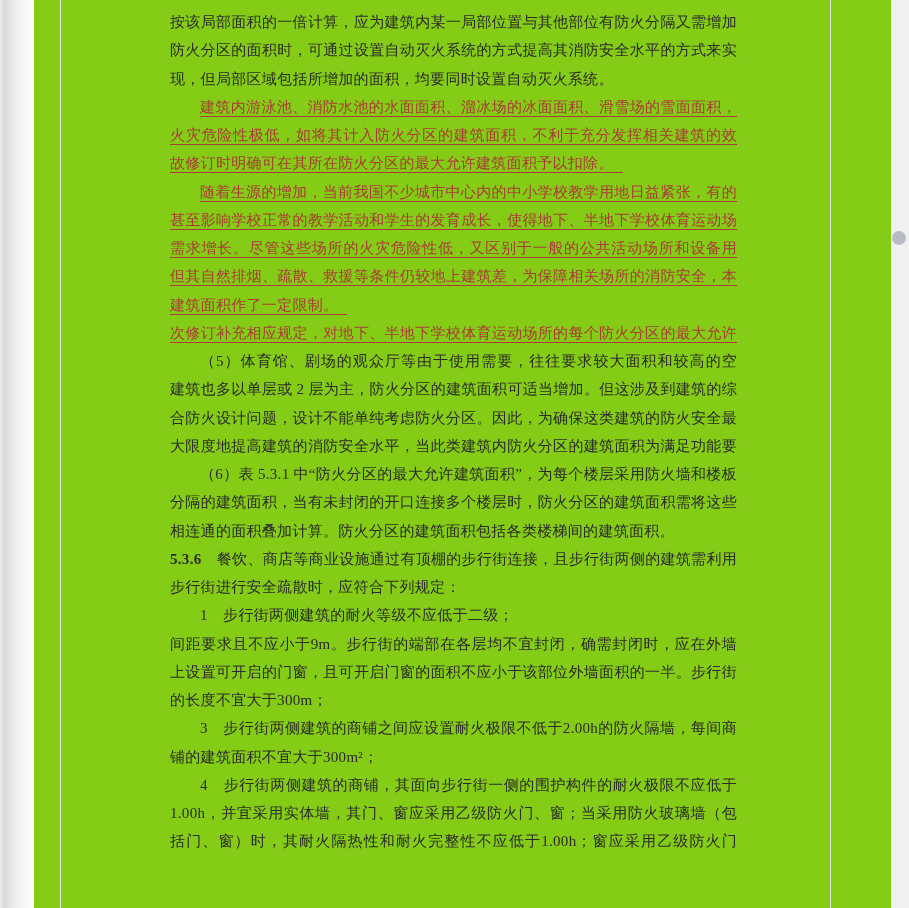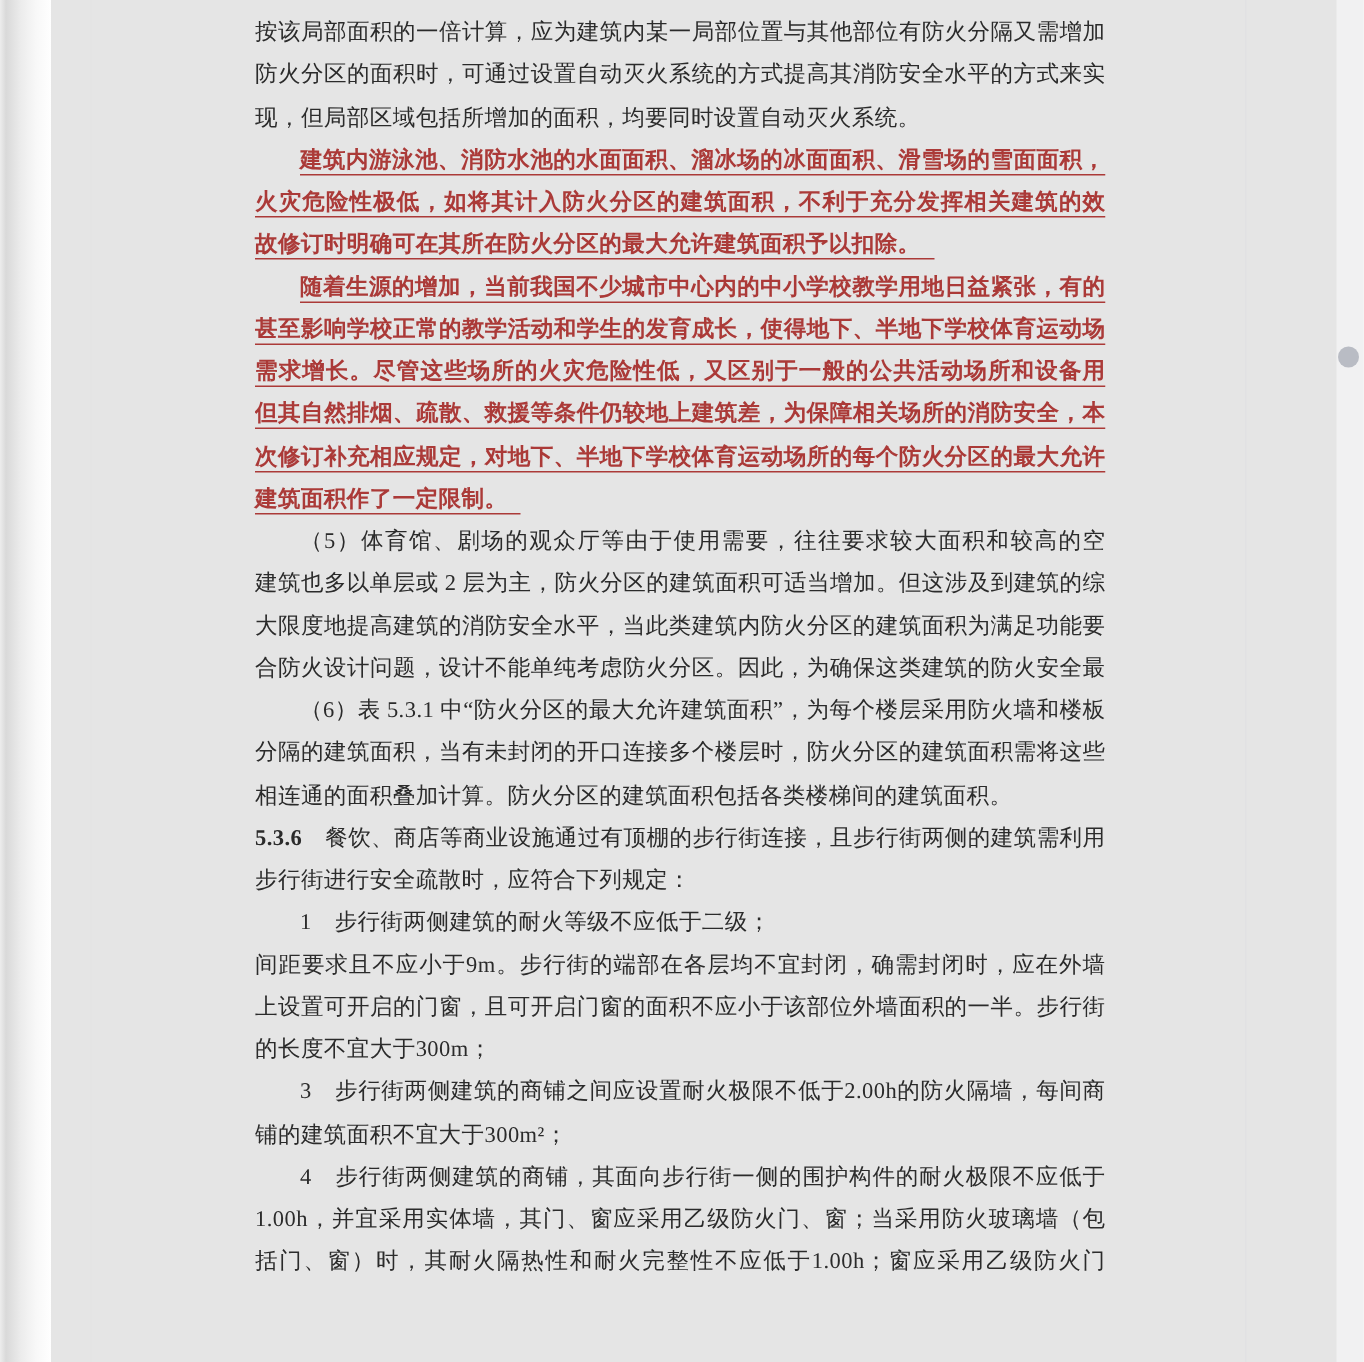--- a/index.html
+++ b/index.html
@@ -1,20 +1,20 @@
 <!DOCTYPE html>
 <html style="--text: #2b2b2b; --red: #ab3a38; --page_line: #e4e4e4; --scroll_track: #f1f1f2; --scroll_thumb: #b9bcc4;"><head>
 <meta charset="utf-8">
 <style>
   html,body{margin:0;padding:0;background:#fff;}
   #canvas{
     position:relative;
     width:909px;height:908px;
     overflow:hidden;
-    background:#e5e5e5;
+    background:#84cc16;
     font-family:"Liberation Serif","DejaVu Serif",serif;
   }
   
   .edge-shadow{
     position:absolute;left:0;top:0;bottom:0;width:34px;
     background:linear-gradient(90deg,#ededed 0px,#d9d9d9 4px,#ececec 14px,#f8f8f8 24px,#ffffff 34px);
   }
   .v-line{position:absolute;top:0;bottom:0;width:1px;background:var(--page_line,#e4e4e4);}
   .v-line.left{left:60px;}
   .v-line.right{left:830px;background:#e1e1e3;}
@@ -44,21 +44,20 @@
     text-justify:inter-character;
     overflow:hidden;
   }
   .line.indent{padding-left:30px;}
   .line.fill.indent{padding-left:30px;width:537px;}
   .line.red{color:var(--red,#ab3a38);}
   .txt{display:inline;}
   .txt.ul{
     border-bottom:1.4px solid var(--red,#ab3a38);
     padding-bottom:1px;
-    font-weight:bold;
   }
   .line:not(.fill) .txt.ul{padding-right:9px;}
   b{font-weight:bold;}
 </style>
 </head>
 <body>
 
 <div id="canvas">
   <div class="edge-shadow"></div>
   <div class="v-line left"></div>
@@ -69,26 +68,26 @@
         <div class="line fill"><span class="txt">按该局部面积的一倍计算，应为建筑内某一局部位置与其他部位有防火分隔又需增加</span></div>
         <div class="line fill"><span class="txt">防火分区的面积时，可通过设置自动灭火系统的方式提高其消防安全水平的方式来实</span></div>
         <div class="line"><span class="txt">现，但局部区域包括所增加的面积，均要同时设置自动灭火系统。</span></div>
         <div class="line red indent fill"><span class="txt ul">建筑内游泳池、消防水池的水面面积、溜冰场的冰面面积、滑雪场的雪面面积，</span></div>
         <div class="line red fill"><span class="txt ul">火灾危险性极低，如将其计入防火分区的建筑面积，不利于充分发挥相关建筑的效能，</span></div>
         <div class="line red"><span class="txt ul">故修订时明确可在其所在防火分区的最大允许建筑面积予以扣除。</span></div>
         <div class="line red indent fill"><span class="txt ul">随着生源的增加，当前我国不少城市中心内的中小学校教学用地日益紧张，有的</span></div>
         <div class="line red fill"><span class="txt ul">甚至影响学校正常的教学活动和学生的发育成长，使得地下、半地下学校体育运动场</span></div>
         <div class="line red fill"><span class="txt ul">需求增长。尽管这些场所的火灾危险性低，又区别于一般的公共活动场所和设备用房，</span></div>
         <div class="line red fill"><span class="txt ul">但其自然排烟、疏散、救援等条件仍较地上建筑差，为保障相关场所的消防安全，本</span></div>
+        <div class="line red"><span class="txt ul">建筑面积作了一定限制。</span></div>
         <div class="line red fill"><span class="txt ul">次修订补充相应规定，对地下、半地下学校体育运动场所的每个防火分区的最大允许</span></div>
-        <div class="line red"><span class="txt ul">建筑面积作了一定限制。</span></div>
         <div class="line indent fill"><span class="txt">（5）体育馆、剧场的观众厅等由于使用需要，往往要求较大面积和较高的空间，</span></div>
         <div class="line fill"><span class="txt">建筑也多以单层或 2 层为主，防火分区的建筑面积可适当增加。但这涉及到建筑的综</span></div>
+        <div class="line fill"><span class="txt">合防火设计问题，设计不能单纯考虑防火分区。因此，为确保这类建筑的防火安全最</span></div>
         <div class="line fill"><span class="txt">大限度地提高建筑的消防安全水平，当此类建筑内防火分区的建筑面积为满足功能要</span></div>
-        <div class="line fill"><span class="txt">合防火设计问题，设计不能单纯考虑防火分区。因此，为确保这类建筑的防火安全最</span></div>
         <div class="line indent fill"><span class="txt">（6）表 5.3.1 中“防火分区的最大允许建筑面积”，为每个楼层采用防火墙和楼板</span></div>
         <div class="line fill"><span class="txt">分隔的建筑面积，当有未封闭的开口连接多个楼层时，防火分区的建筑面积需将这些</span></div>
         <div class="line"><span class="txt">相连通的面积叠加计算。防火分区的建筑面积包括各类楼梯间的建筑面积。</span></div>
         <div class="line fill"><span class="txt"><b>5.3.6</b>　餐饮、商店等商业设施通过有顶棚的步行街连接，且步行街两侧的建筑需利用</span></div>
         <div class="line"><span class="txt">步行街进行安全疏散时，应符合下列规定：</span></div>
         <div class="line indent"><span class="txt">1　步行街两侧建筑的耐火等级不应低于二级；</span></div>
         <div class="line fill"><span class="txt">间距要求且不应小于9m。步行街的端部在各层均不宜封闭，确需封闭时，应在外墙</span></div>
         <div class="line fill"><span class="txt">上设置可开启的门窗，且可开启门窗的面积不应小于该部位外墙面积的一半。步行街</span></div>
         <div class="line"><span class="txt">的长度不宜大于300m；</span></div>
         <div class="line indent fill"><span class="txt">3　步行街两侧建筑的商铺之间应设置耐火极限不低于2.00h的防火隔墙，每间商</span></div>

